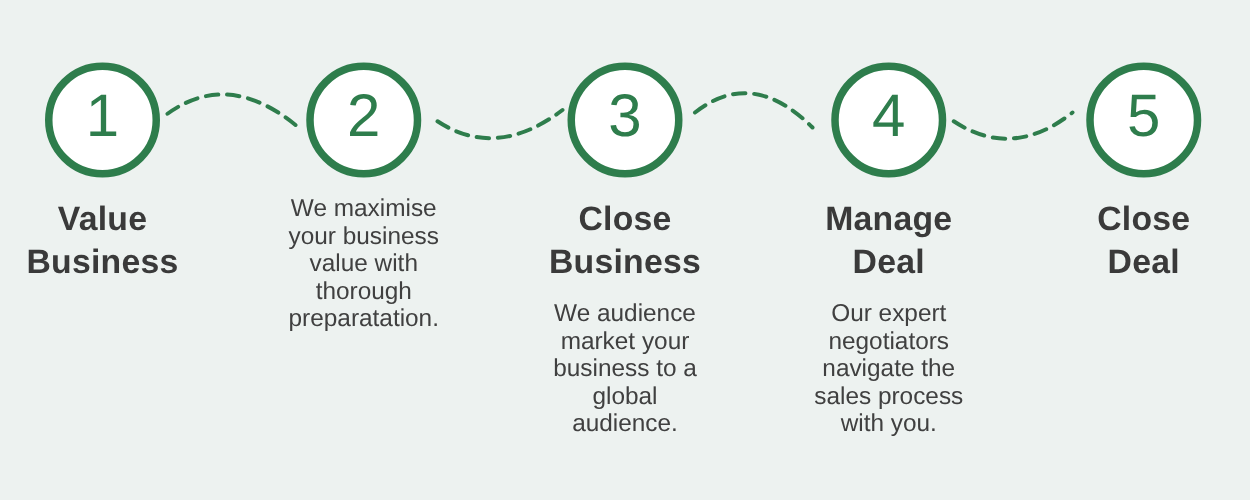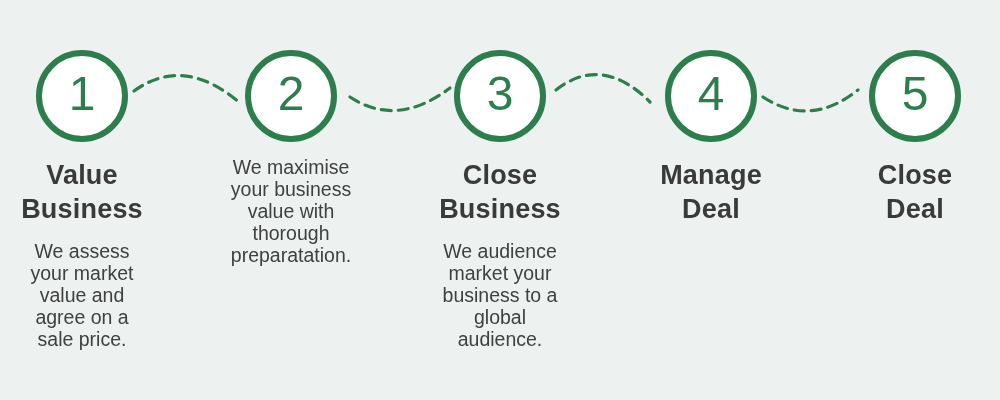--- a/index.html
+++ b/index.html
@@ -80,21 +80,20 @@
     <path d="M 763,97 Q 810,128 858,90"></path>
   </svg>
 
   <div id="steps-container">
   <div class="step">
     <div class="circle">
       <div class="num">1</div>
     </div>
     <div class="title">Value
 Business</div>
-    <div class="desc">We assess your market value and agree on a sale price.</div>
   </div>
 
   <div class="step">
     <div class="circle">
       <div class="num">2</div>
     </div>
     <div class="desc">We maximise your business value with thorough preparatation.</div>
   </div>
 
   <div class="step">
@@ -105,20 +104,21 @@
 Business</div>
     <div class="desc">We audience market your business to a global audience.</div>
   </div>
 
   <div class="step">
     <div class="circle">
       <div class="num">4</div>
     </div>
     <div class="title">Manage
 Deal</div>
+    <div class="desc">Our expert negotiators navigate the sales process with you.</div>
   </div>
 
   <div class="step">
     <div class="circle">
       <div class="num">5</div>
     </div>
     <div class="title">Close
 Deal</div>
   </div>
 </div>

